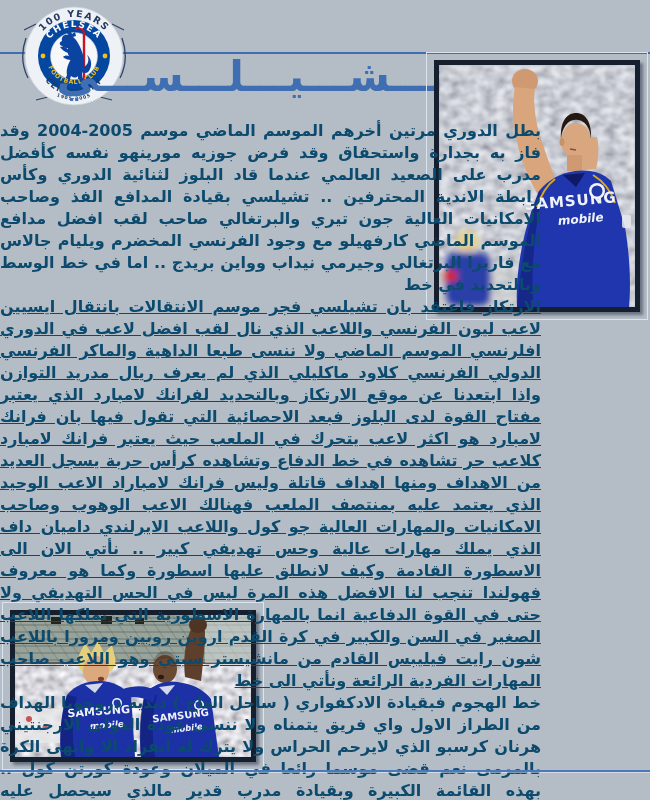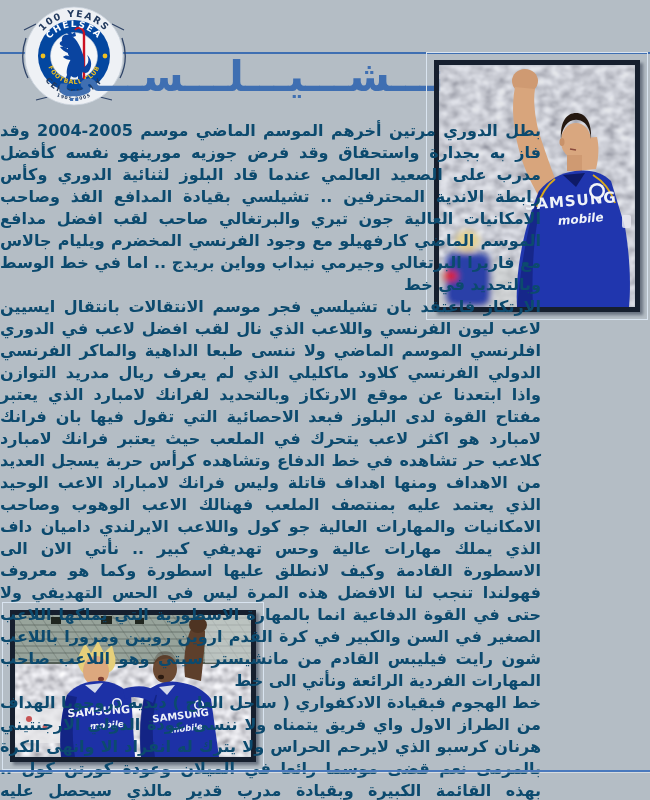--- a/index.html
+++ b/index.html
@@ -23,21 +23,21 @@
     font-size:42px; font-weight:bold; color:#3f6fb2; line-height:1.3;
   }
 
   .article {
     position:absolute; top:120px; left:0; width:541px;
     direction:rtl; text-align:justify;
     color:#0c4a6e; font-size:16px; font-weight:bold; line-height:22px;
   }
   .article p { margin:0; }
   .p1 { margin:0 226px 0 5px; min-height:176px; }
-  .p2 { margin:16px 5px 0 5px; min-height:286px; }
+  .p2 { margin:16px 5px 0 5px; min-height:286px;text-decoration:underline; }
   .p3 { margin:16px 5px 0 272px; }
 
   .photo-frame {
     position:absolute; border:1px solid #d9e4f0; padding:7px;
   }
   .photo-frame.top { top:52px; left:426px; }
   .photo-frame.bottom { top:602px; left:2px; }
   .photo-inner {
     display:block; border:5px solid #161f2e;
     box-shadow:3px 3px 3px rgba(30,40,60,.5);

